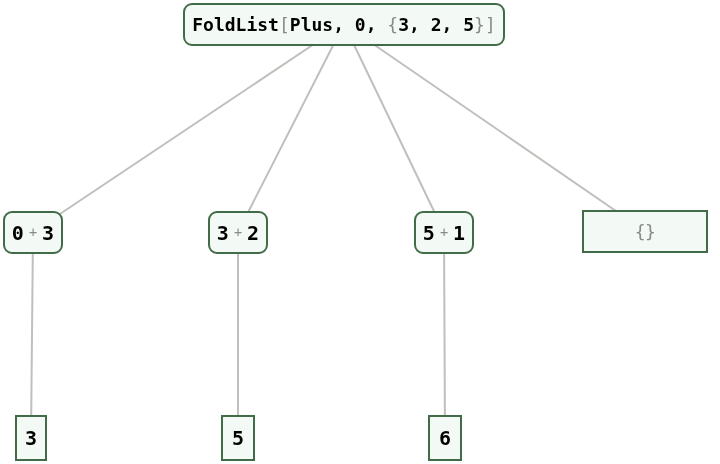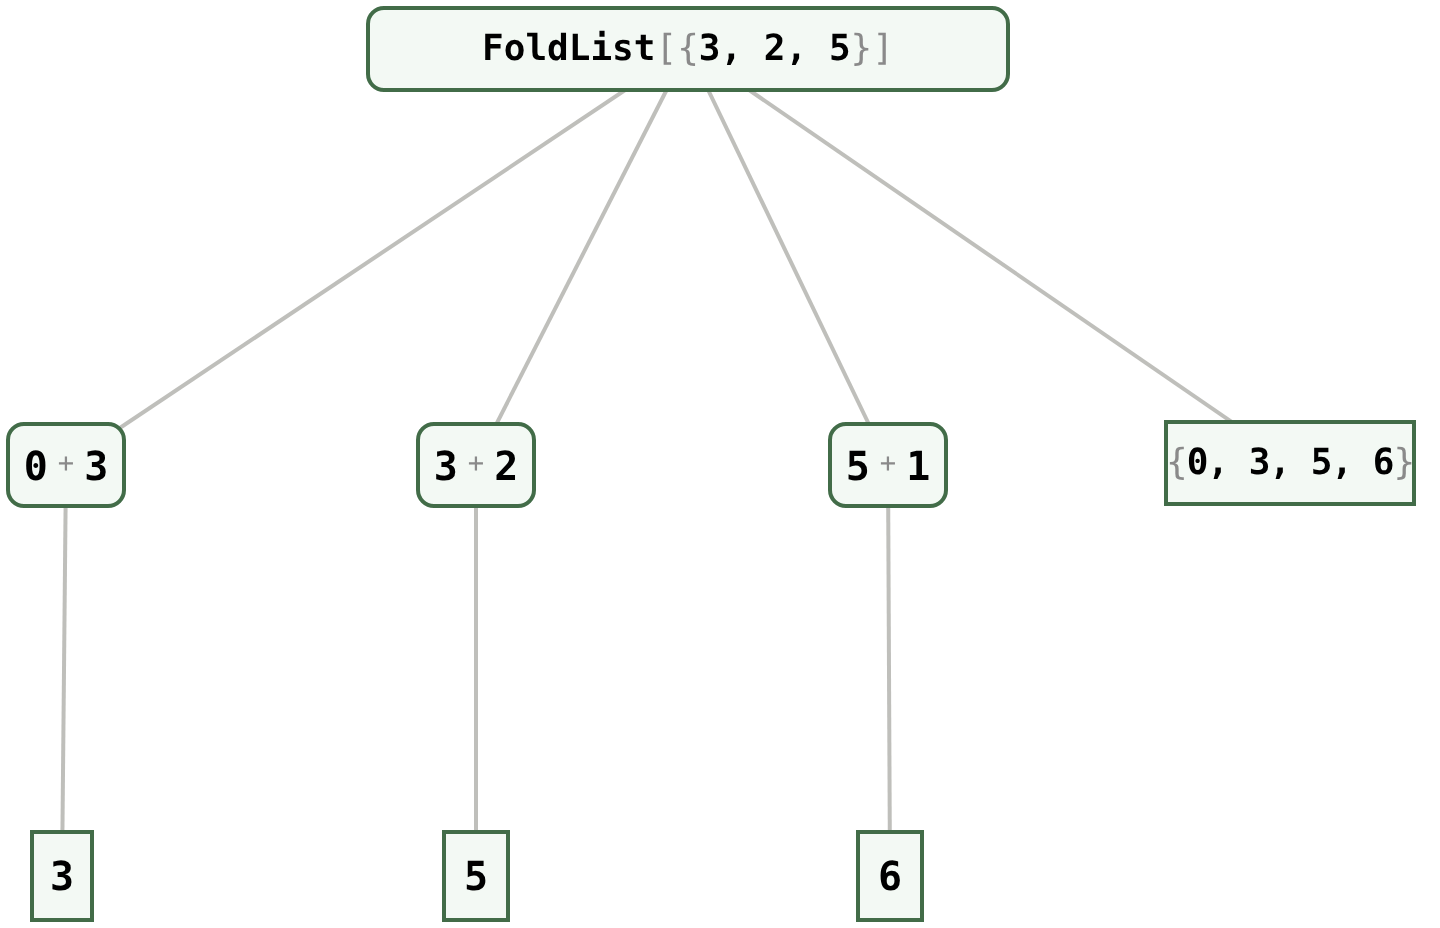--- a/index.html
+++ b/index.html
@@ -47,20 +47,21 @@
       <line x1="344" y1="24" x2="444" y2="232" stroke="#bfbfbb" stroke-width="2"></line>
       <line x1="344" y1="24" x2="645" y2="231" stroke="#bfbfbb" stroke-width="2"></line>
       <line x1="33" y1="232" x2="31" y2="438" stroke="#bfbfbb" stroke-width="2"></line>
       <line x1="238" y1="232" x2="238" y2="438" stroke="#bfbfbb" stroke-width="2"></line>
       <line x1="444" y1="232" x2="445" y2="438" stroke="#bfbfbb" stroke-width="2"></line>
     </svg>
 
   <div class="node rounded n-root">
     <span class="t-primary">FoldList</span>
     <span class="t-secondary">[</span>
+    <span class="t-primary">Plus, 0, </span>
     <span class="t-secondary">{</span>
     <span class="t-primary">3, 2, 5</span>
     <span class="t-secondary">}</span>
     <span class="t-secondary">]</span>
   </div>
 
   <div class="node rounded n-op1">
     <span class="t-primary">0</span>
     <span class="t-operator">+</span>
     <span class="t-primary">3</span>
@@ -73,21 +74,20 @@
   </div>
 
   <div class="node rounded n-op3">
     <span class="t-primary">5</span>
     <span class="t-operator">+</span>
     <span class="t-primary">1</span>
   </div>
 
   <div class="node n-list">
     <span class="t-secondary">{</span>
-    <span class="t-primary">0, 3, 5, 6</span>
     <span class="t-secondary">}</span>
   </div>
 
   <div class="node n-leaf1">
     <span class="t-primary">3</span>
   </div>
 
   <div class="node n-leaf2">
     <span class="t-primary">5</span>
   </div>

